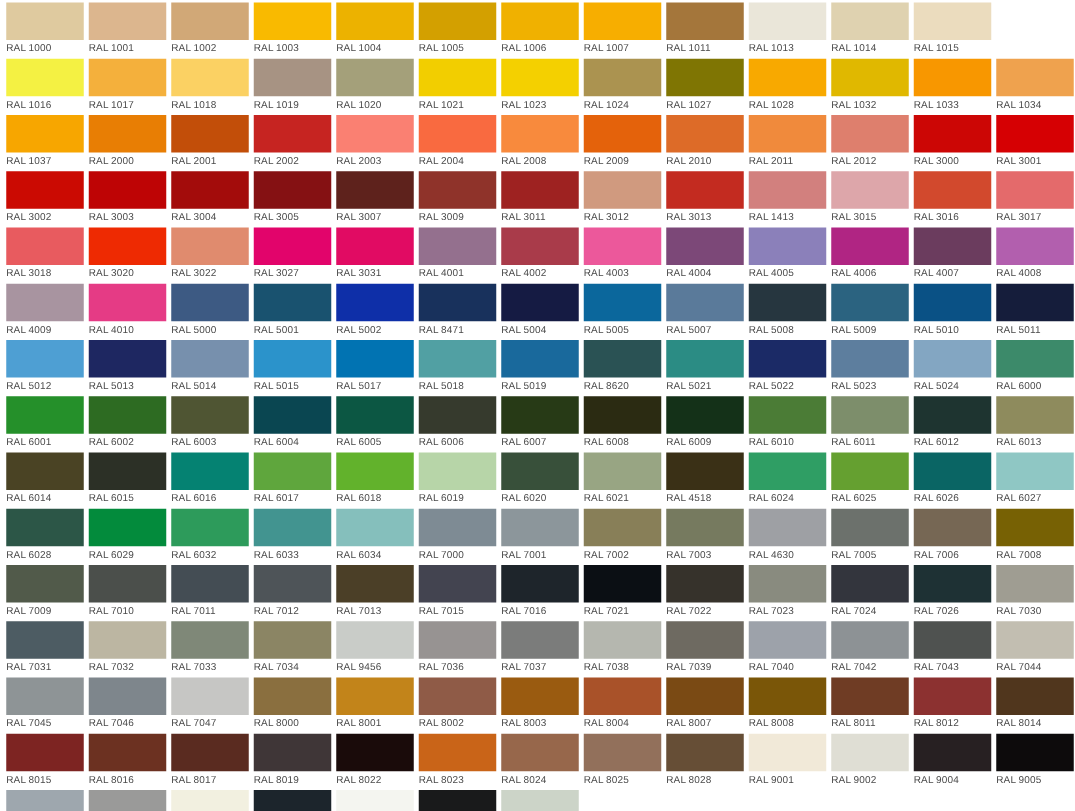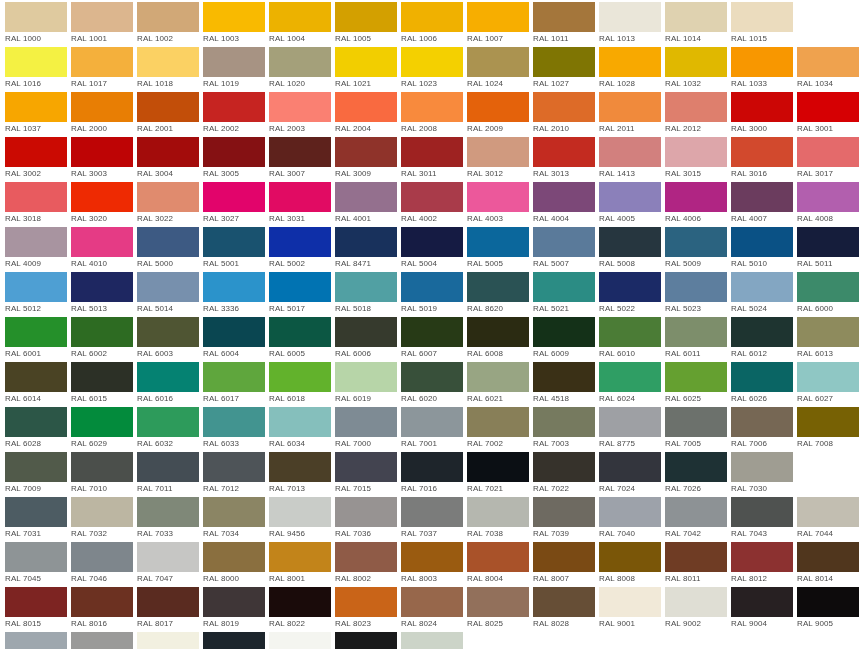--- a/index.html
+++ b/index.html
@@ -384,21 +384,21 @@
       <div class="cell">
         <div class="swatch" title="#1E2761" style="background-color: rgb(30, 39, 97);"></div>
         <div class="label">RAL 5013</div>
       </div>
       <div class="cell">
         <div class="swatch" title="#7790AD" style="background-color: rgb(119, 144, 173);"></div>
         <div class="label">RAL 5014</div>
       </div>
       <div class="cell">
         <div class="swatch" title="#2B93CB" style="background-color: rgb(43, 147, 203);"></div>
-        <div class="label">RAL 3336</div>
+        <div class="label">RAL 5015</div>
       </div>
       <div class="cell">
         <div class="swatch" title="#0173B2" style="background-color: rgb(1, 115, 178);"></div>
         <div class="label">RAL 5017</div>
       </div>
       <div class="cell">
         <div class="swatch" title="#51A0A3" style="background-color: rgb(81, 160, 163);"></div>
         <div class="label">RAL 5018</div>
       </div>
       <div class="cell">
@@ -570,21 +570,21 @@
       <div class="cell">
         <div class="swatch" title="#887F58" style="background-color: rgb(136, 127, 88);"></div>
         <div class="label">RAL 7002</div>
       </div>
       <div class="cell">
         <div class="swatch" title="#767A5F" style="background-color: rgb(118, 122, 95);"></div>
         <div class="label">RAL 7003</div>
       </div>
       <div class="cell">
         <div class="swatch" title="#9EA0A4" style="background-color: rgb(158, 160, 164);"></div>
-        <div class="label">RAL 8775</div>
+        <div class="label">RAL 4630</div>
       </div>
       <div class="cell">
         <div class="swatch" title="#6C716C" style="background-color: rgb(108, 113, 108);"></div>
         <div class="label">RAL 7005</div>
       </div>
       <div class="cell">
         <div class="swatch" title="#766754" style="background-color: rgb(118, 103, 84);"></div>
         <div class="label">RAL 7006</div>
       </div>
       <div class="cell">
@@ -621,20 +621,24 @@
         <div class="swatch" title="#1E252B" style="background-color: rgb(30, 37, 43);"></div>
         <div class="label">RAL 7016</div>
       </div>
       <div class="cell">
         <div class="swatch" title="#0B0F14" style="background-color: rgb(11, 15, 20);"></div>
         <div class="label">RAL 7021</div>
       </div>
       <div class="cell">
         <div class="swatch" title="#36322B" style="background-color: rgb(54, 50, 43);"></div>
         <div class="label">RAL 7022</div>
+      </div>
+      <div class="cell">
+        <div class="swatch" title="#898B7F" style="background-color: rgb(137, 139, 127);"></div>
+        <div class="label">RAL 7023</div>
       </div>
       <div class="cell">
         <div class="swatch" title="#33353D" style="background-color: rgb(51, 53, 61);"></div>
         <div class="label">RAL 7024</div>
       </div>
       <div class="cell">
         <div class="swatch" title="#1E3134" style="background-color: rgb(30, 49, 52);"></div>
         <div class="label">RAL 7026</div>
       </div>
       <div class="cell">

